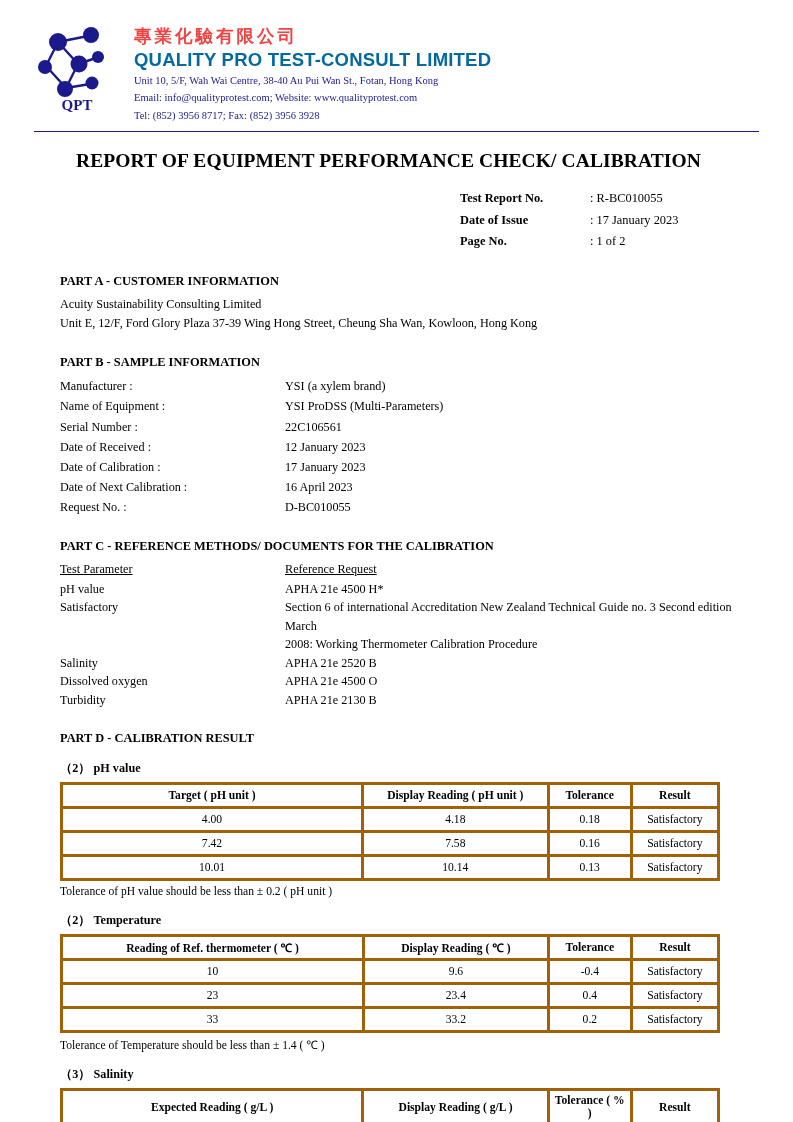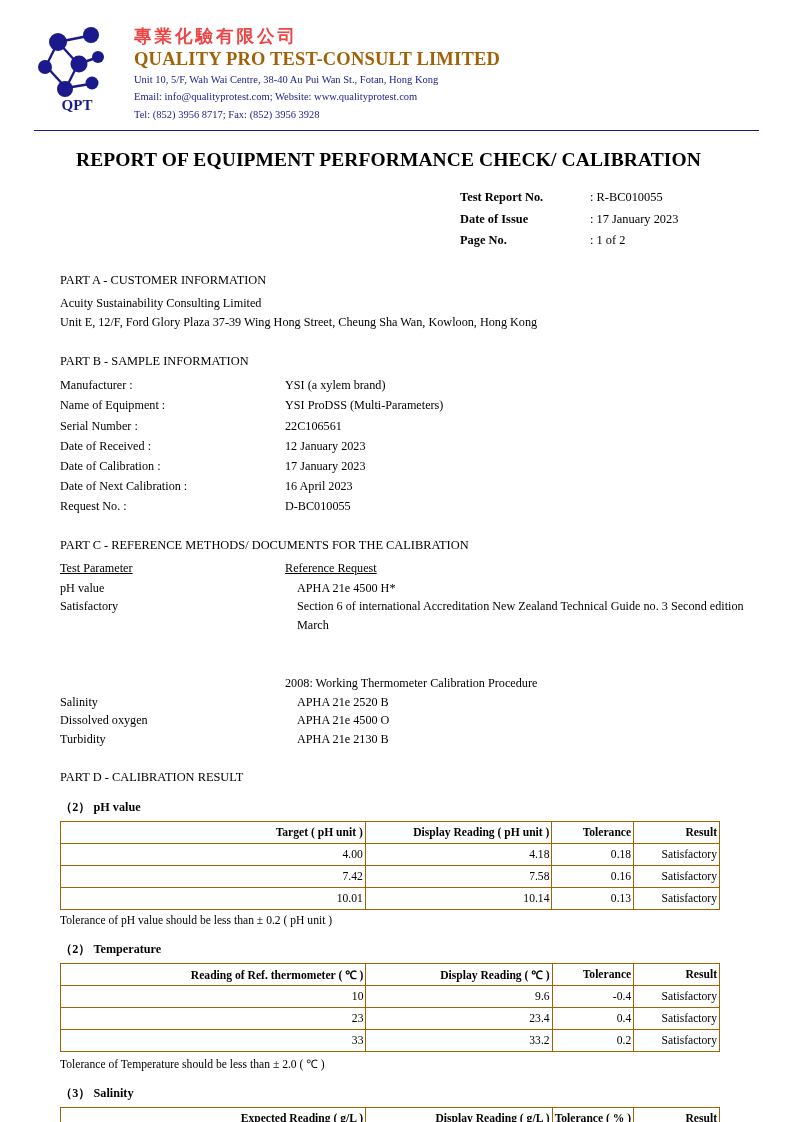--- a/index.html
+++ b/index.html
@@ -43,24 +43,24 @@
     font-size: 17.5px;
     font-weight: bold;
     letter-spacing: 3px;
     color: #ef4444;
     font-family: "DejaVu Sans", sans-serif;
     line-height: 1.2;
   }
   .en-name {
     font-size: 18.5px;
     font-weight: bold;
-    color: #a16207;
+    color: #0369a1;
     letter-spacing: 0.2px;
     margin-top: 2px;
-    font-family: Liberation Serif, serif;
+    font-family: Liberation Sans, sans-serif;
   }
   .addr {
     font-size: 10.5px;
     color: #1a1a8c;
     line-height: 1.38;
     margin-top: 3px;
   }
   .rule {
     border: none;
     border-top: 1.6px solid #1a1a8c;
@@ -93,21 +93,21 @@
   .meta-value {
     white-space: nowrap;
   }
 
   
   .content {
     padding: 0 34px 0 60px;
     font-size: 12.2px;
   }
   .part-head {
-    font-weight: normal;
+    font-weight: bold;
     font-size: 12.4px;
     margin: 22px 0 6px 0;
   }
   .plain-line {
     line-height: 1.55;
   }
 
   .kv-row {
     display: flex;
     line-height: 1.65;
@@ -119,44 +119,42 @@
     display: flex;
     line-height: 1.6;
   }
   .ref-head span {
     text-decoration: underline;
     font-weight: normal;
   }
   .ref-row {
     display: flex;
     line-height: 1.52;
-    gap: 12px;
   }
   .ref-p { width: 225px; }
   .ref-m { flex: 1; }
   .ref-cont {
     margin-left: 225px;
     line-height: 1.52;
-    margin-top: 40px;
   }
 
   .sub-head {
     margin: 14px 0 5px 0;
     font-weight: bold;
     font-size: 12.2px;
   }
 
   table.res {
     border-collapse: collapse;
     width: 660px;
     font-size: 11.6px;
   }
   table.res th, table.res td {
-    border: 1px solid #a16207;
-    text-align: right;
+    border: 3px solid #a16207;
+    text-align: center;
     padding: 3px 2px;
     height: 15px;
   }
   table.res th {
     font-weight: bold;
   }
   .col1 { width: 312px; }
   .col2 { width: 188px; }
   .col3 { width: 78px; }
   .col4 { width: 82px; }
@@ -342,21 +340,21 @@
         <td>Satisfactory</td>
       </tr>
       <tr>
         <td>33</td>
         <td>33.2</td>
         <td>0.2</td>
         <td>Satisfactory</td>
       </tr>
     </tbody>
       </table>
-    <div class="tol-note">Tolerance of Temperature should be less than ± 2.0 ( ℃ )</div>
+    <div class="tol-note">Tolerance of Temperature should be less than ± 1.4 ( ℃ )</div>
 
     <div class="sub-head">（3） Salinity</div>
     <table class="res">
       <tbody>
           <tr>
         <th class="col1">Expected Reading ( g/L )</th>
         <th class="col2">Display Reading ( g/L )</th>
         <th class="col3">Tolerance ( % )</th>
         <th class="col4">Result</th>
       </tr>

